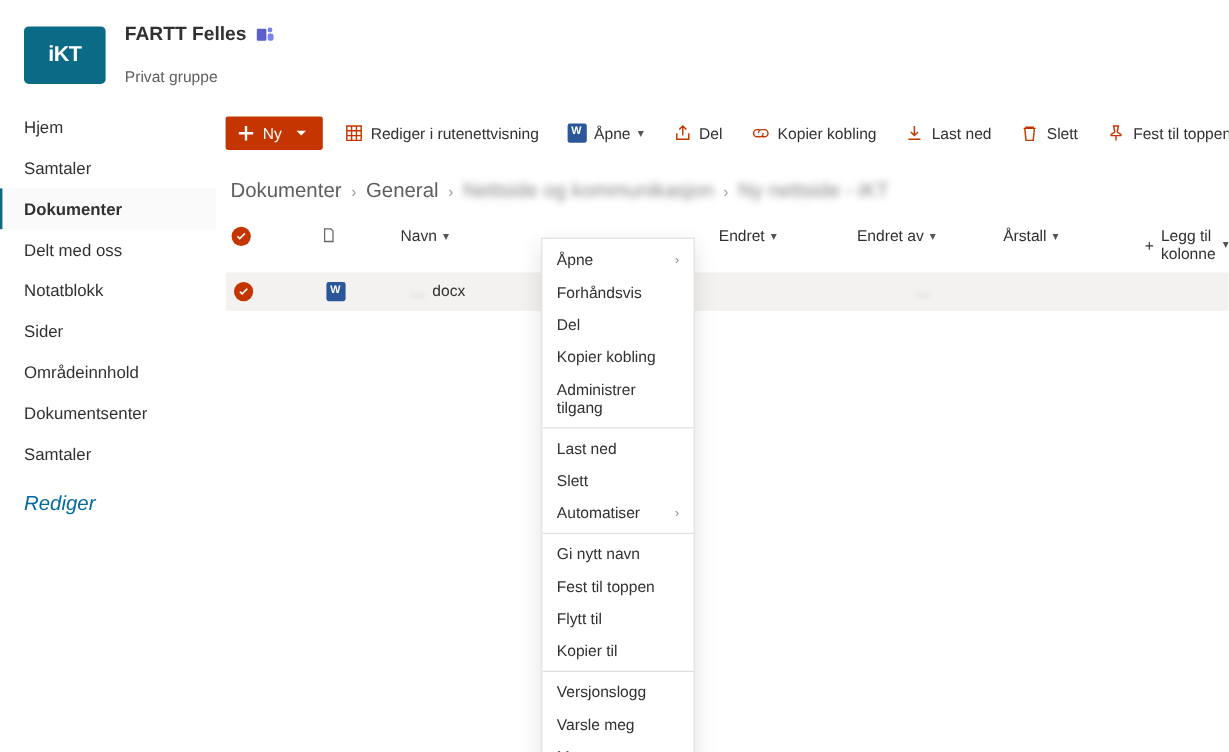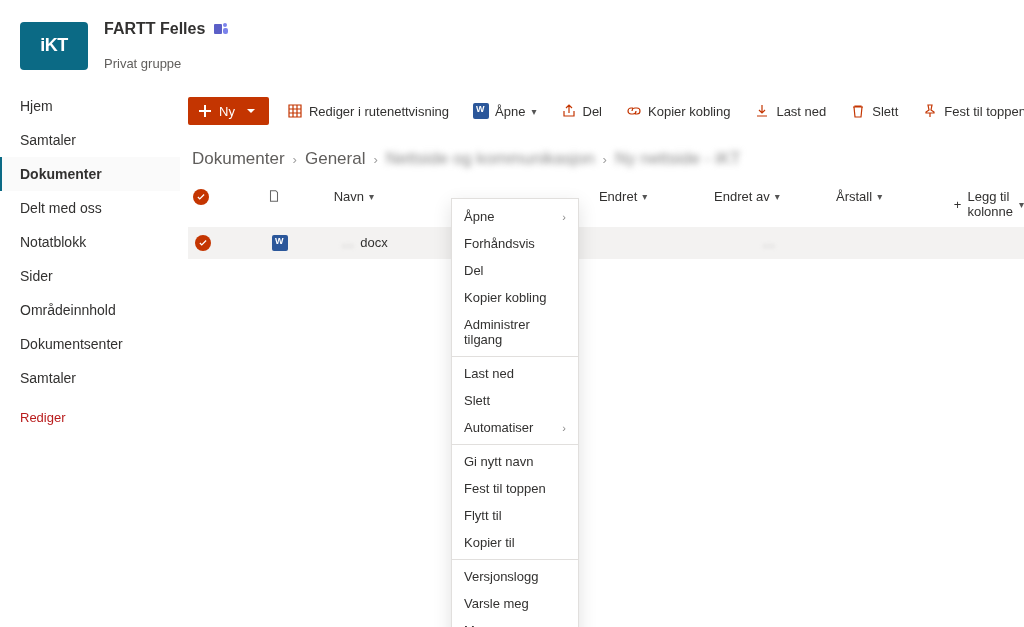--- a/index.html
+++ b/index.html
@@ -50,21 +50,21 @@
     font-size: 14px;
     color: #323130;
     cursor: pointer;
   }
   .nav-item.active {
     font-weight: 600;
     border-left: 2px solid #0b6a85;
     padding-left: 18px;
     background: #fafafa;
   }
-  .nav-item.edit { color: #b91c1c; font-size: 13px; margin-top: 6px; }
+  .nav-item.edit { color: #0369a1; font-size: 17px; margin-top: 6px; font-style: italic; }
   .main {
     flex: 1;
     padding: 8px 0 0 8px;
     overflow: hidden;
   }
   .cmdbar {
     display: flex;
     align-items: center;
     gap: 4px;
     padding: 4px 8px 10px 0;

